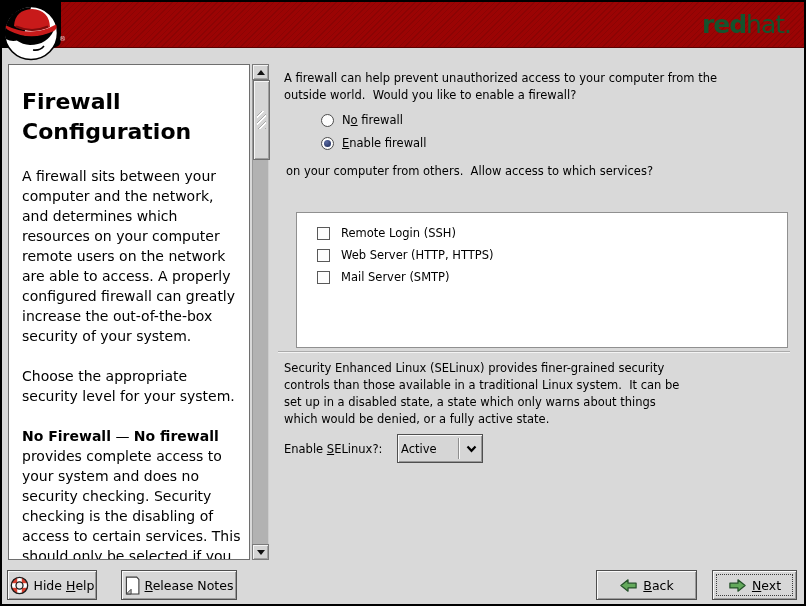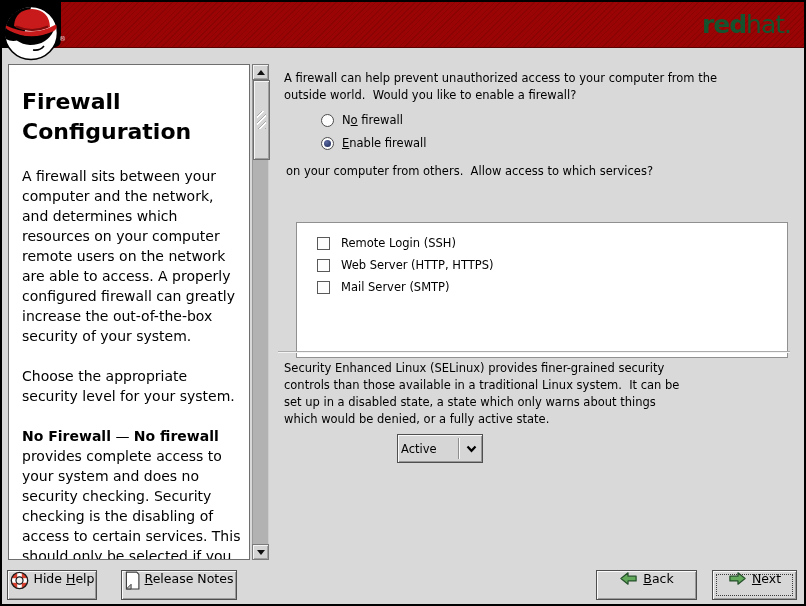--- a/index.html
+++ b/index.html
@@ -57,41 +57,41 @@
   .sel-desc  { left:282px; top:358px; width:514px; }
 
   .radio-row { position:absolute; left:319px; height:20px; display:flex; align-items:center;
                gap:8px; font-size:11.5px; }
   .radio-circ { width:13px; height:13px; border-radius:50%; background:#fdfdfd;
                 border:1px solid #4c4c4c; position:relative; flex:0 0 auto; }
   .radio-circ.sel::after { content:""; position:absolute; left:2px; top:2px; width:7px; height:7px;
                 border-radius:50%; background:radial-gradient(circle at 35% 30%, #55659c 10%, #2a3868 75%); }
   .radio-label { white-space:pre; }
 
-  .svc-box { position:absolute; left:294px; top:220px; width:492px; height:136px;
+  .svc-box { position:absolute; left:294px; top:210px; width:492px; height:136px;
              background:#fff; border:1px solid #909090; padding:9px 0 8px 20px; }
   .svc-row { height:22px; display:flex; align-items:center; gap:11px; font-size:11.5px; }
   .checkbox { width:13px; height:13px; background:#fdfdfd; border:1px solid #595959; flex:0 0 auto; }
 
   .separator { position:absolute; left:276px; top:349px; width:512px; height:2px;
                border-top:1px solid #ababab; border-bottom:1px solid #f4f4f4; }
 
   .sel-row { position:absolute; left:282px; top:432px; height:29px; display:flex; align-items:center; }
   .sel-label { font-size:11.5px; white-space:pre; margin-right:12px; }
   .dropdown { position:absolute; left:395px; top:0; width:86px; height:29px; background:#d6d6d6;
               border:1px solid #4f4f4f; box-shadow:inset 1px 1px 0 #fafafa, inset -1px -1px 0 #979797;
               display:flex; align-items:center; }
   .dd-value { flex:1; padding-left:3px; font-size:11.5px; }
   .dd-div { width:2px; height:21px; border-left:1px solid #8e8e8e; border-right:1px solid #fafafa; }
   .dd-arrow { width:22px; display:flex; align-items:center; justify-content:center; }
 
   
   .btn { position:absolute; top:568px; height:30px; background:#d7d7d7;
          border:1px solid #4e4e4e; box-shadow:inset 1px 1px 0 #fbfbfb, inset -1px -1px 0 #9b9b9b;
-         display:flex; justify-content:center; gap:5px; font-size:12.5px; }
+         display:flex; align-items:center; justify-content:center; gap:5px; font-size:12.5px; }
   .btn span { white-space:pre; }
   .btn-focus::after { content:""; position:absolute; inset:3px; border:1px dotted #3c3c3c; }
   .btn-hide  { left:5px;   width:90px; }
   .btn-notes { left:119px; width:116px; }
   .btn-back  { left:594px; width:101px; }
   .btn-next  { left:710px; width:85px; position:absolute; }
   .icon { display:flex; flex:0 0 auto; }
 </style>
 </head>
 <body>
@@ -170,20 +170,23 @@
 
   <div class="separator"></div>
 
   <div class="rtext sel-desc">
     <span>Security Enhanced Linux (SELinux) provides finer-grained security</span>
     <span>controls than those available in a traditional Linux system.  It can be</span>
     <span>set up in a disabled state, a state which only warns about things</span>
     <span>which would be denied, or a fully active state.</span>
   </div>
 
+  <div class="sel-row">
+    <div class="sel-label"><span>Enable </span><u>S</u><span>ELinux?:</span></div>
+  </div>
   <div style="position:absolute; left:0; top:432px; width:802px; height:29px; pointer-events:none;">
     <div class="dropdown" style="pointer-events:auto;">
       <span class="dd-value">Active</span>
       <div class="dd-div"></div>
       <div class="dd-arrow">
         <svg width="11" height="8" viewBox="0 0 11 8">
             <path d="M1.5,1.5 L5.5,5.8 L9.5,1.5" stroke="#000" stroke-width="2.2" fill="none"></path>
           </svg>
       </div>
     </div>

